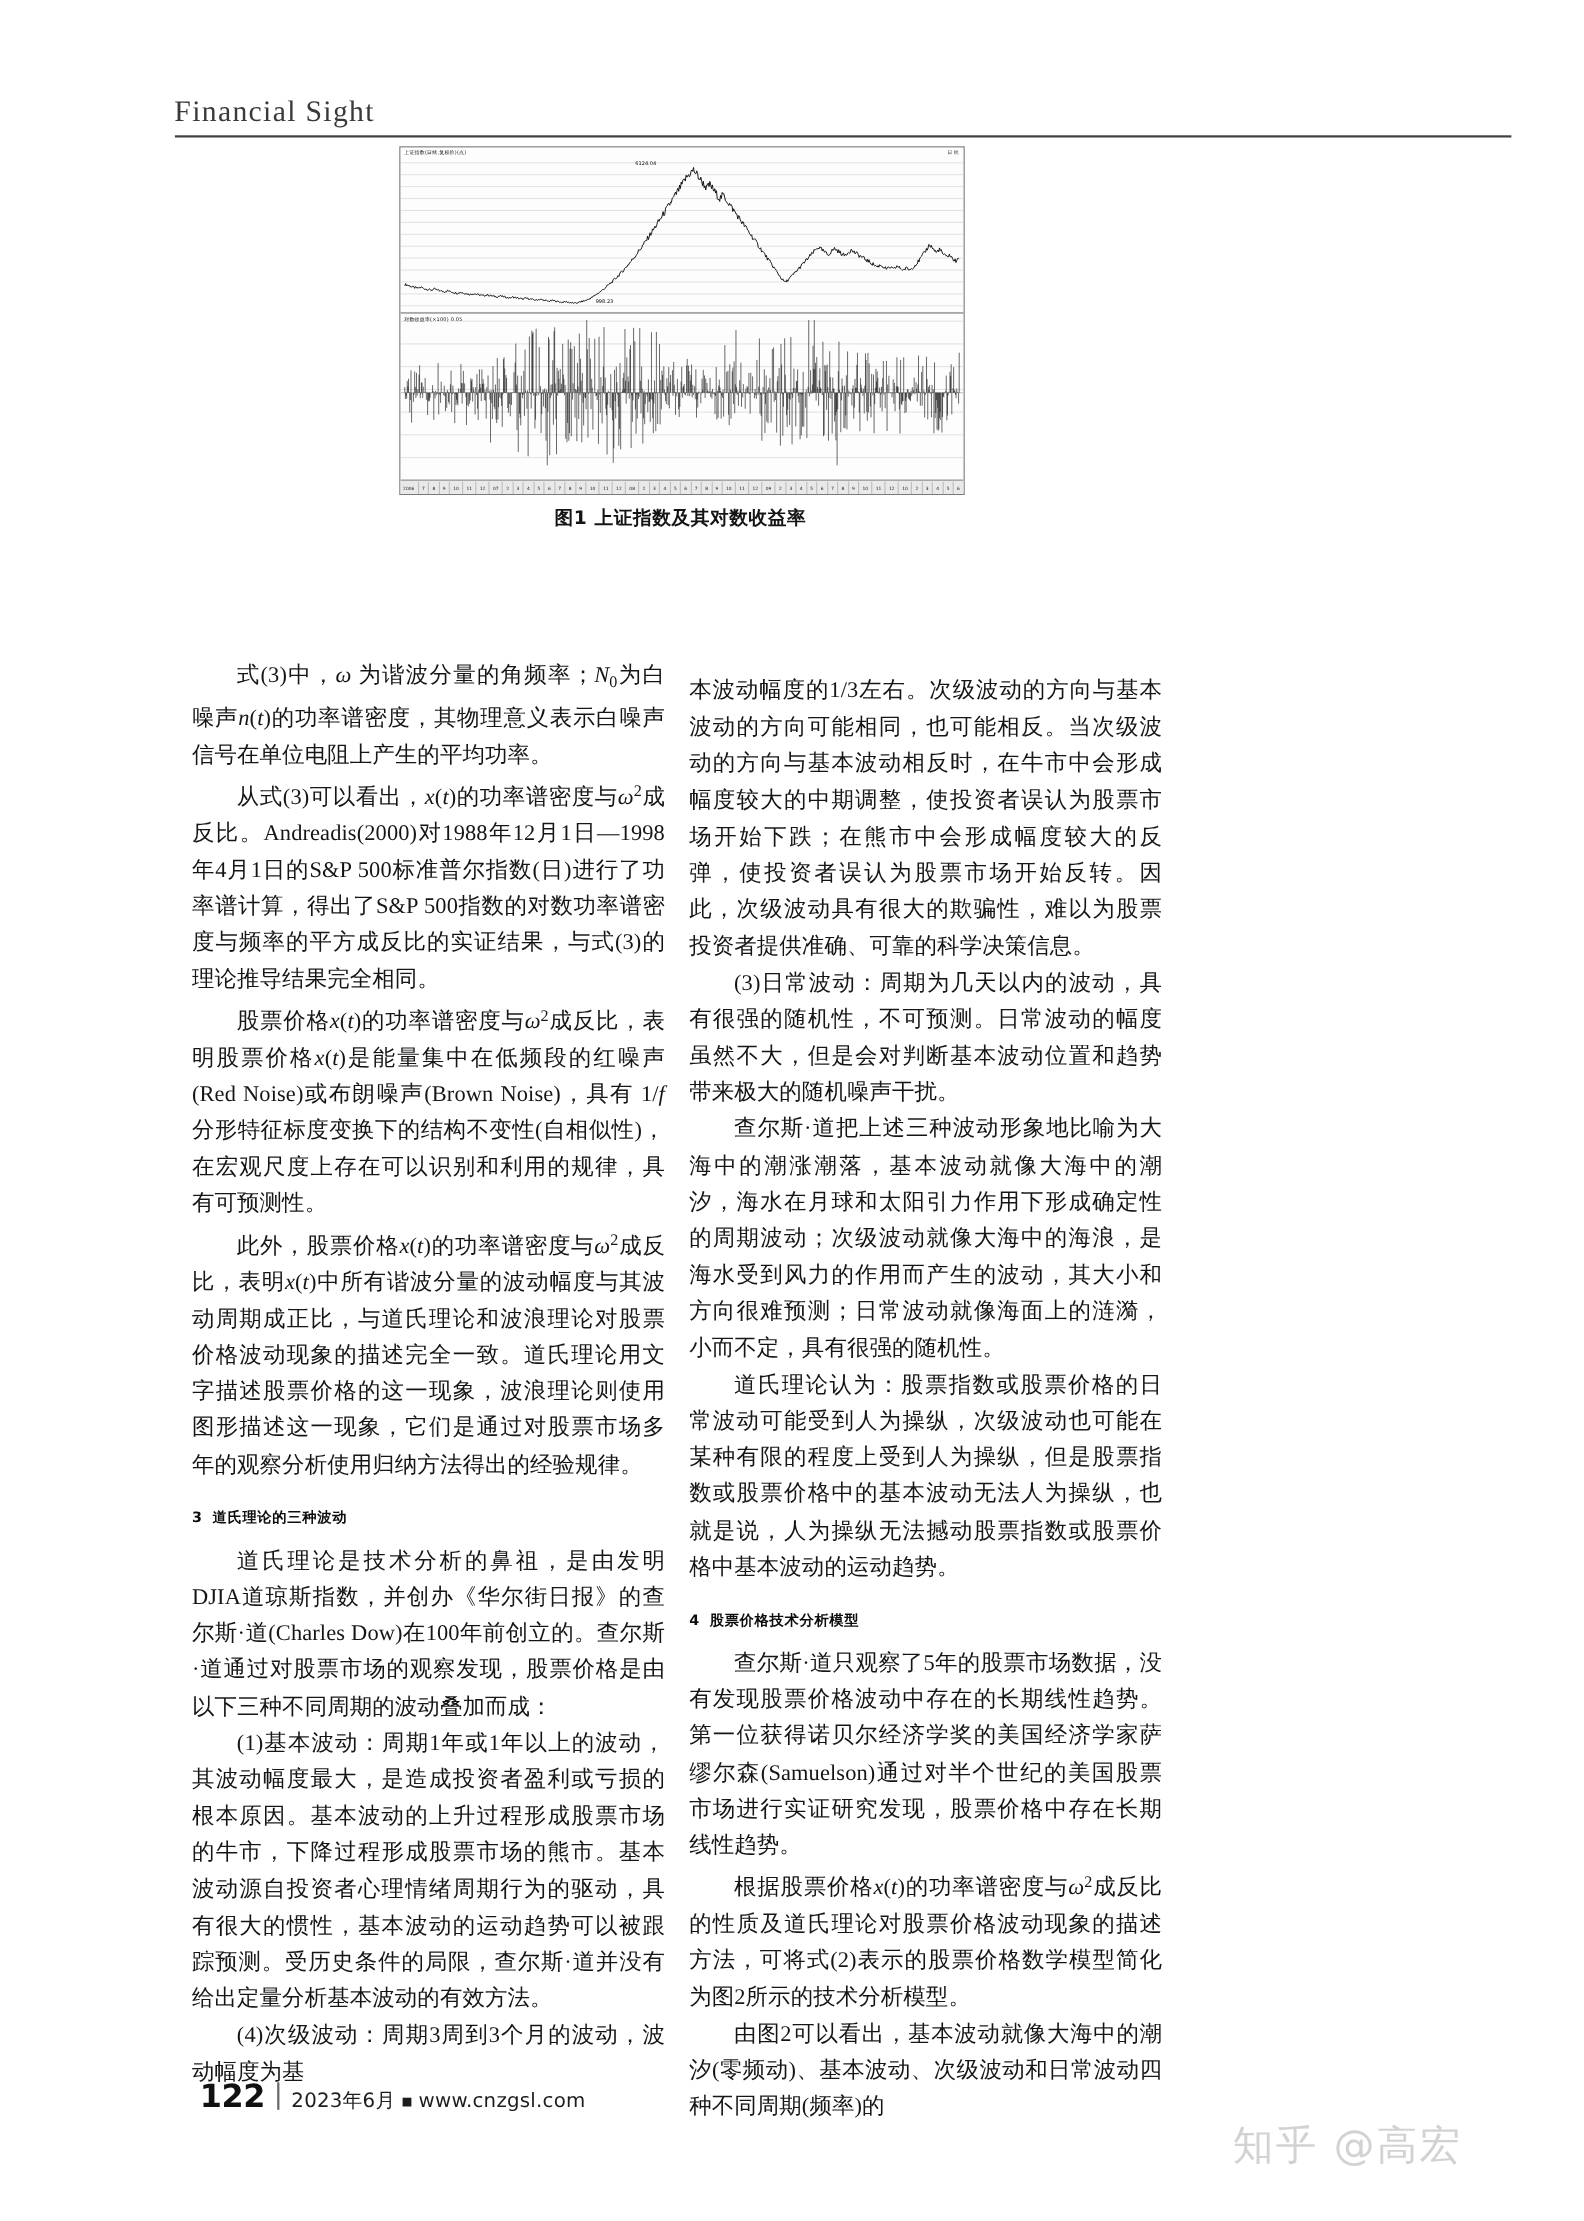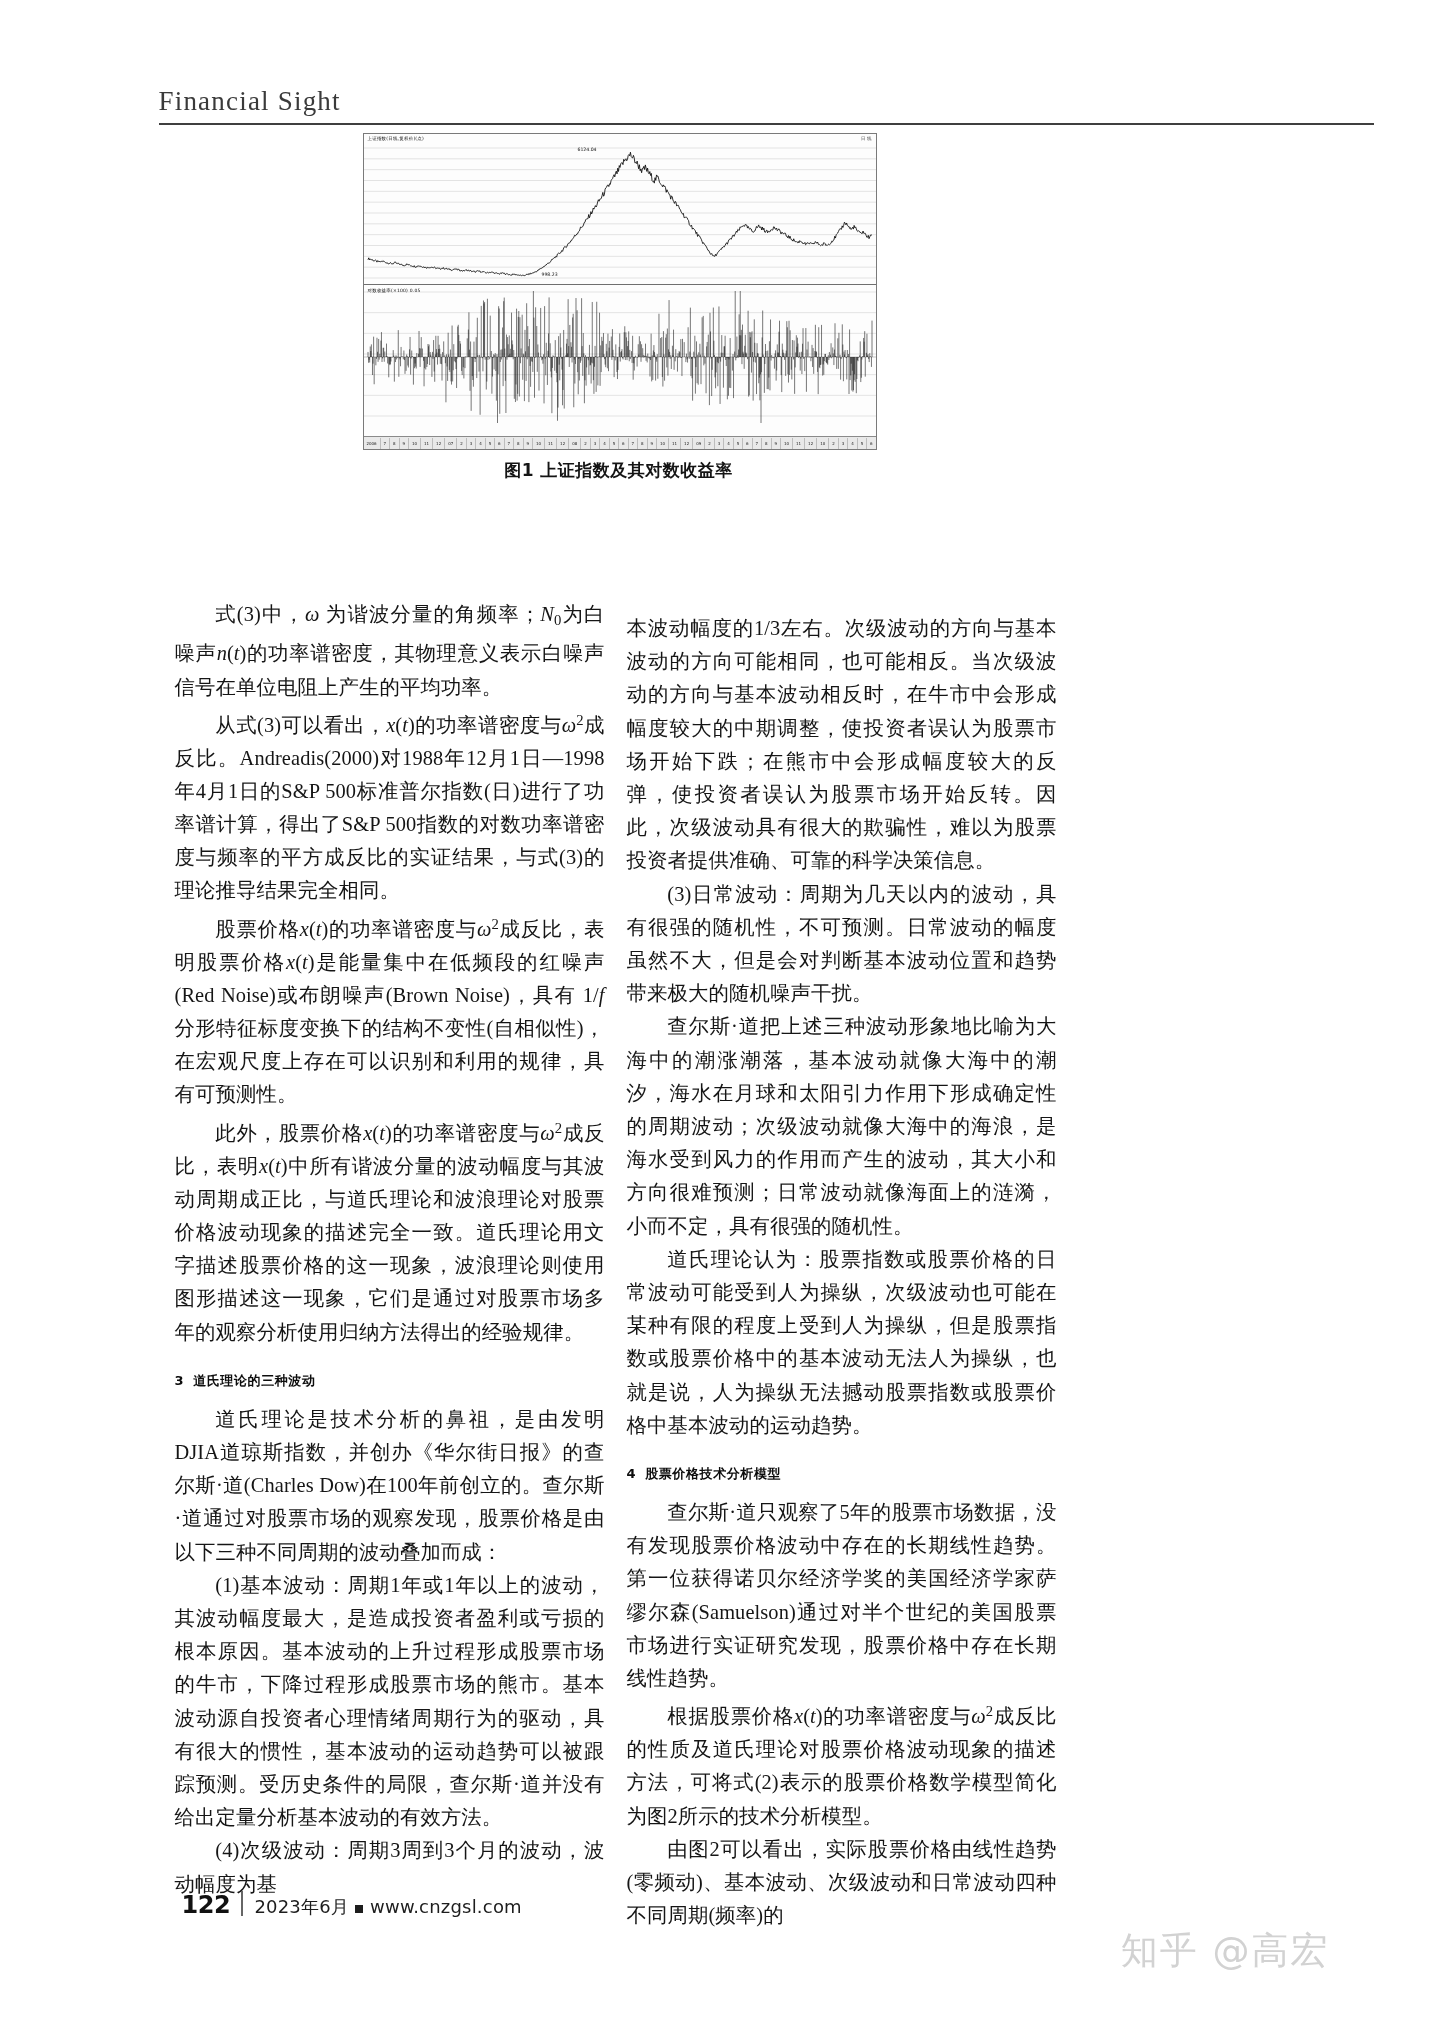--- a/index.html
+++ b/index.html
@@ -196,21 +196,21 @@
   .footer {
     position: absolute;
     left: 115px;
     top: 1888px;
     display: flex;
     align-items: baseline;
     gap: 0;
   }
   .footer .pagenum {
     font-family: "DejaVu Sans", sans-serif;
-    font-size: 24px;
+    font-size: 29px;
     font-weight: 700;
     color: #111;
     letter-spacing: -.4px;
   }
   .footer .fbar {
     display: inline-block;
     width: 2px;
     height: 25px;
     background: #666;
     margin: 0 11px;
@@ -1277,21 +1277,21 @@
     <p>(3)日常波动：周期为几天以内的波动，具有很强的随机性，不可预测。日常波动的幅度虽然不大，但是会对判断基本波动位置和趋势带来极大的随机噪声干扰。</p>
     <p>查尔斯·道把上述三种波动形象地比喻为大海中的潮涨潮落，基本波动就像大海中的潮汐，海水在月球和太阳引力作用下形成确定性的周期波动；次级波动就像大海中的海浪，是海水受到风力的作用而产生的波动，其大小和方向很难预测；日常波动就像海面上的涟漪，小而不定，具有很强的随机性。</p>
     <p>道氏理论认为：股票指数或股票价格的日常波动可能受到人为操纵，次级波动也可能在某种有限的程度上受到人为操纵，但是股票指数或股票价格中的基本波动无法人为操纵，也就是说，人为操纵无法撼动股票指数或股票价格中基本波动的运动趋势。</p>
 
     <h2 class="sec">
       <span class="secnum">4</span><span>股票价格技术分析模型</span>
     </h2>
 
     <p>查尔斯·道只观察了5年的股票市场数据，没有发现股票价格波动中存在的长期线性趋势。第一位获得诺贝尔经济学奖的美国经济学家萨缪尔森(Samuelson)通过对半个世纪的美国股票市场进行实证研究发现，股票价格中存在长期线性趋势。</p>
     <p>根据股票价格<em class="mi">x</em>(<em class="mi">t</em>)的功率谱密度与<em class="mi">ω</em><span class="sup">2</span>成反比的性质及道氏理论对股票价格波动现象的描述方法，可将式(2)表示的股票价格数学模型简化为图2所示的技术分析模型。</p>
-    <p>由图2可以看出，实际股票价格由线性趋势(零频动)、基本波动、次级波动和日常波动四种不同周期(频率)的</p>
+    <p>由图2可以看出，基本波动就像大海中的潮汐(零频动)、基本波动、次级波动和日常波动四种不同周期(频率)的</p>
   </div>
 
   <div class="footer">
     <span class="pagenum">122</span>
     <span class="fbar"></span>
     <span class="fmeta">2023年6月</span>
     <span class="sq"></span>
     <span class="fmeta">www.cnzgsl.com</span>
   </div>
 

